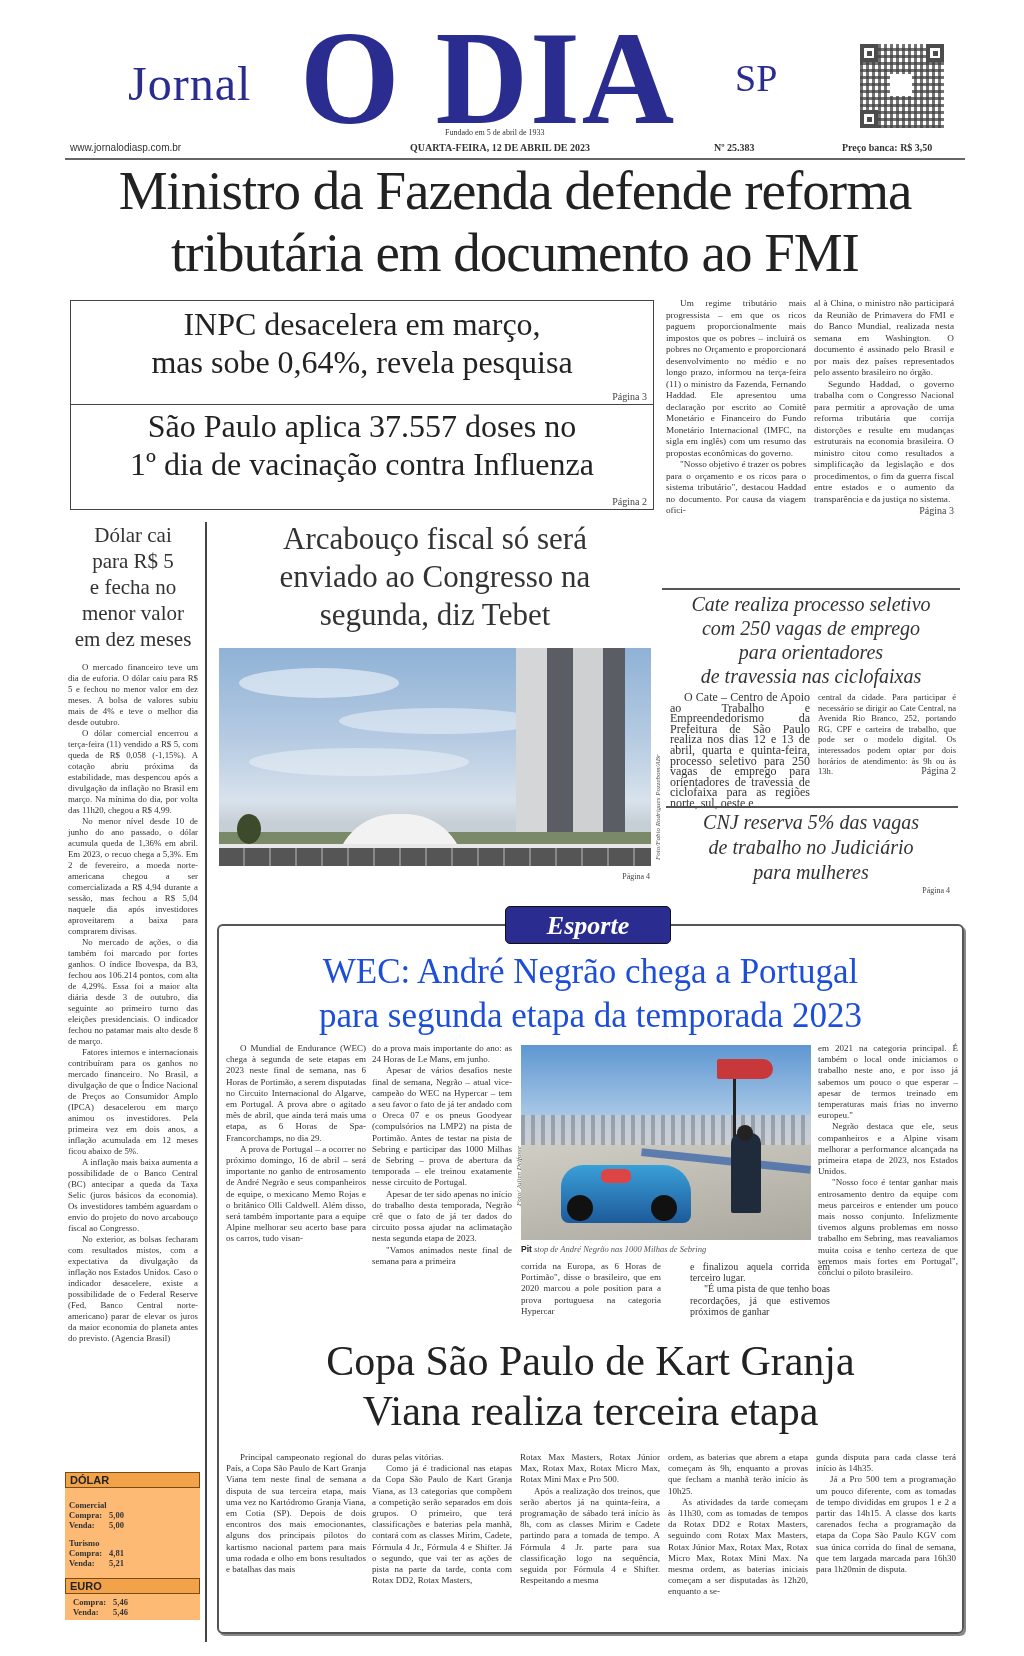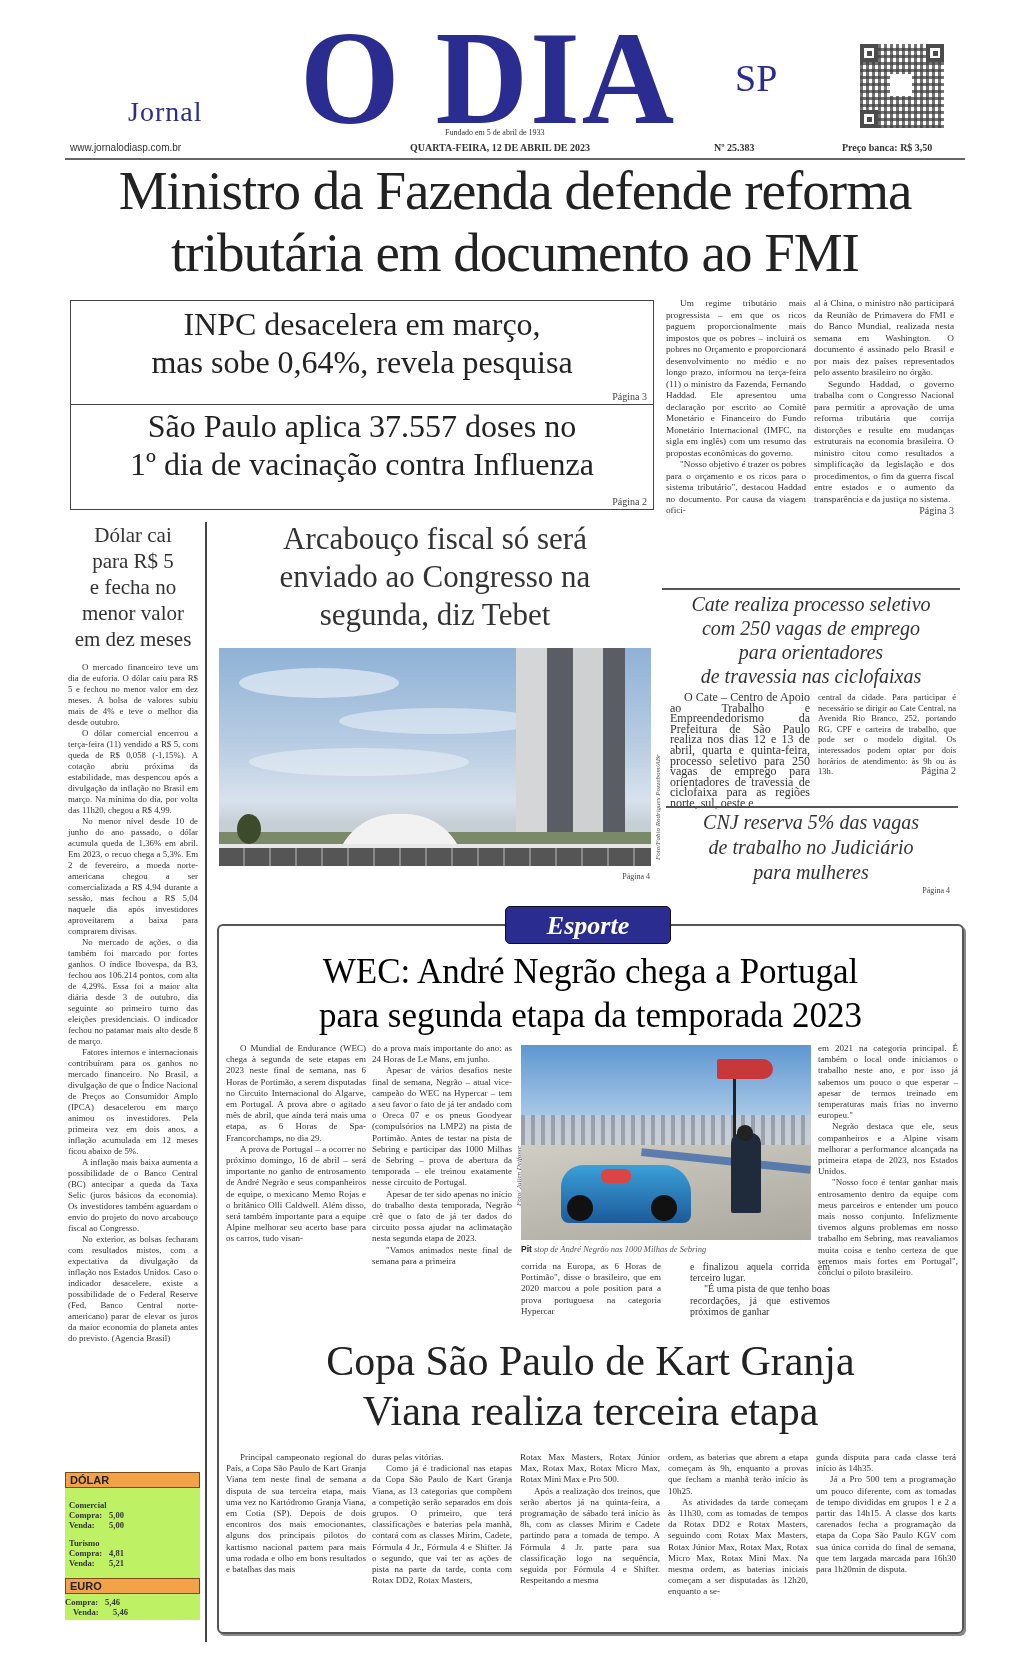--- a/index.html
+++ b/index.html
@@ -2,21 +2,21 @@
 <html><head>
 <meta charset="utf-8">
 <style>
   * { box-sizing: border-box; margin: 0; padding: 0; }
   html, body { width: 1024px; height: 1656px; background: #ffffff; overflow: hidden; }
   body { font-family: "Liberation Serif", "DejaVu Serif", serif; color: #222; position: relative; }
 
   .abs { position: absolute; }
 
   
-  .mast-jornal { left: 128px; top: 56px; font-size: 28px; color: #2a2d8f; letter-spacing: 1px; margin-top: 40px; }
+  .mast-jornal { left: 128px; top: 56px; font-size: 48px; color: #2a2d8f; letter-spacing: 1px; }
   .mast-title { left: 300px; top: 10px; font-size: 128px; line-height: 130px; color: #2a2d8f; font-weight: bold; letter-spacing: 2px; transform: scaleY(1.05); transform-origin: top left; }
   .mast-sp { left: 735px; top: 56px; font-size: 38px; color: #2a2d8f; }
   .qr { left: 860px; top: 44px; width: 84px; height: 84px; background:
       repeating-linear-gradient(90deg, #444 0 3px, #fff 3px 6px),
       repeating-linear-gradient(0deg, #444 0 3px, #fff 3px 7px);
       background-blend-mode: multiply; opacity: .75; }
   .qr-corner { position: absolute; width: 18px; height: 18px; border: 4px solid #111; background: #fff; }
   .qr-corner::after { content: ""; position: absolute; left: 3px; top: 3px; width: 5px; height: 5px; background: #111; }
   .founded { left: 445px; top: 128px; font-size: 8px; color: #333; }
   .meta-row { top: 142px; font-size: 10px; font-weight: bold; color: #333; }
@@ -37,21 +37,21 @@
 
   .photo-congress { left: 219px; top: 648px; width: 432px; height: 218px; overflow: hidden;
      background: linear-gradient(180deg, #8fb2d6 0%, #b9cde3 45%, #d8e2ec 70%, #c7cfd6 80%); }
 
   .photo-car { left: 521px; top: 1045px; width: 290px; height: 195px; overflow: hidden;
      background: linear-gradient(180deg, #5e97d1 0%, #a6c6e6 35%, #d1d7df 50%, #9aa0a8 60%, #c9c8c0 100%); }
 
   .esporte-frame { left: 217px; top: 924px; width: 747px; height: 710px; border: 2px solid #555; border-radius: 6px; box-shadow: 2px 2px 0 #888; }
   .esporte-tag { left: 505px; top: 906px; width: 166px; height: 38px; background: #2a2d8f; border-radius: 5px; color: #fff; font-style: italic; font-weight: bold; font-size: 26px; text-align: center; line-height: 38px; border: 1px solid #111; }
 
-  .dollar-box { left: 65px; top: 1472px; width: 135px; height: 148px; background: #bef264; }
+  .dollar-box { left: 65px; top: 1472px; width: 135px; height: 148px; background: #fdba74; }
   .dollar-bar { background: #f2a34a; border: 1px solid #7a4a10; font-family: "Liberation Sans", sans-serif; font-weight: bold; font-size: 11px; padding-left: 4px; height: 16px; line-height: 15px; color: #222; }
   .dollar-text { font-size: 8.5px; line-height: 10px; color: #333; padding-left: 4px; font-weight: bold; }
   .dollar-text .v { display: inline-block; width: 40px; }
 </style>
 </head>
 <body>
 
 <div class="abs mast-jornal">Jornal</div>
 <div class="abs mast-title">O DIA</div>
 <div class="abs mast-sp">SP</div>
@@ -119,21 +119,21 @@
 
 <div class="abs dollar-box">
   <div class="dollar-bar">DÓLAR</div>
   <div class="dollar-text" style="margin-top:12px;">Comercial</div>
   <div class="dollar-text"><span class="v">Compra:</span><span>5,00</span></div>
   <div class="dollar-text"><span class="v">Venda:</span><span>5,00</span></div>
   <div class="dollar-text" style="margin-top:8px;">Turismo</div>
   <div class="dollar-text"><span class="v">Compra:</span><span>4,81</span></div>
   <div class="dollar-text"><span class="v">Venda:</span><span>5,21</span></div>
   <div class="dollar-bar" style="margin-top:10px;">EURO</div>
-  <div class="dollar-text" style="margin-top:3px;padding-left:0;"><span class="v">Compra:</span><span>5,46</span></div>
+  <div class="dollar-text" style="margin-top:3px;padding-left:8px;"><span class="v">Compra:</span><span>5,46</span></div>
   <div class="dollar-text" style="padding-left:8px;"><span class="v">Venda:</span><span>5,46</span></div>
 </div>
 
 <div class="abs" style="left:219px;top:520px;width:432px;text-align:center;font-size:31px;line-height:38px;color:#333;">
   <div>Arcabouço fiscal só será</div>
   <div>enviado ao Congresso na</div>
   <div>segunda, diz Tebet</div>
 </div>
 <div class="abs photo-congress">
 
@@ -174,21 +174,21 @@
 <div class="abs italic-head" style="left:666px;top:810px;width:290px;font-size:20px;line-height:25px;">
   <div>CNJ reserva 5% das vagas</div>
   <div>de trabalho no Judiciário</div>
   <div>para mulheres</div>
 </div>
 <div class="abs pg" style="left:860px;top:886px;width:90px;font-size:8px;">Página 4</div>
 
 <div class="abs esporte-frame"></div>
 <div class="abs esporte-tag">Esporte</div>
 
-<div class="abs" style="left:219px;top:950px;width:743px;text-align:center;font-size:35px;line-height:44px;color:#000000;">
+<div class="abs" style="left:219px;top:950px;width:743px;text-align:center;font-size:35px;line-height:44px;color:#1d4ed8;">
   <div>WEC: André Negrão chega a Portugal</div>
   <div>para segunda etapa da temporada 2023</div>
 </div>
 
 <div class="abs col-text" style="left:226px;top:1043px;width:140px;font-size:9px;line-height:11.2px;">
   <p>O Mundial de Endurance (WEC) chega à segunda de sete etapas em 2023 neste final de semana, nas 6 Horas de Portimão, a serem disputadas no Circuito Internacional do Algarve, em Portugal. A prova abre o agitado mês de abril, que ainda terá mais uma etapa, as 6 Horas de Spa-Francorchamps, no dia 29.</p>
   <p>A prova de Portugal – a ocorrer no próximo domingo, 16 de abril – será importante no ganho de entrosamento de André Negrão e seus companheiros de equipe, o mexicano Memo Rojas e o britânico Olli Caldwell. Além disso, será também importante para a equipe Alpine melhorar seu acerto base para os carros, tudo visan-</p>
 </div>
 <div class="abs col-text" style="left:372px;top:1043px;width:140px;font-size:9px;line-height:11.2px;">
   <p style="text-indent:0">do a prova mais importante do ano: as 24 Horas de Le Mans, em junho.</p>

